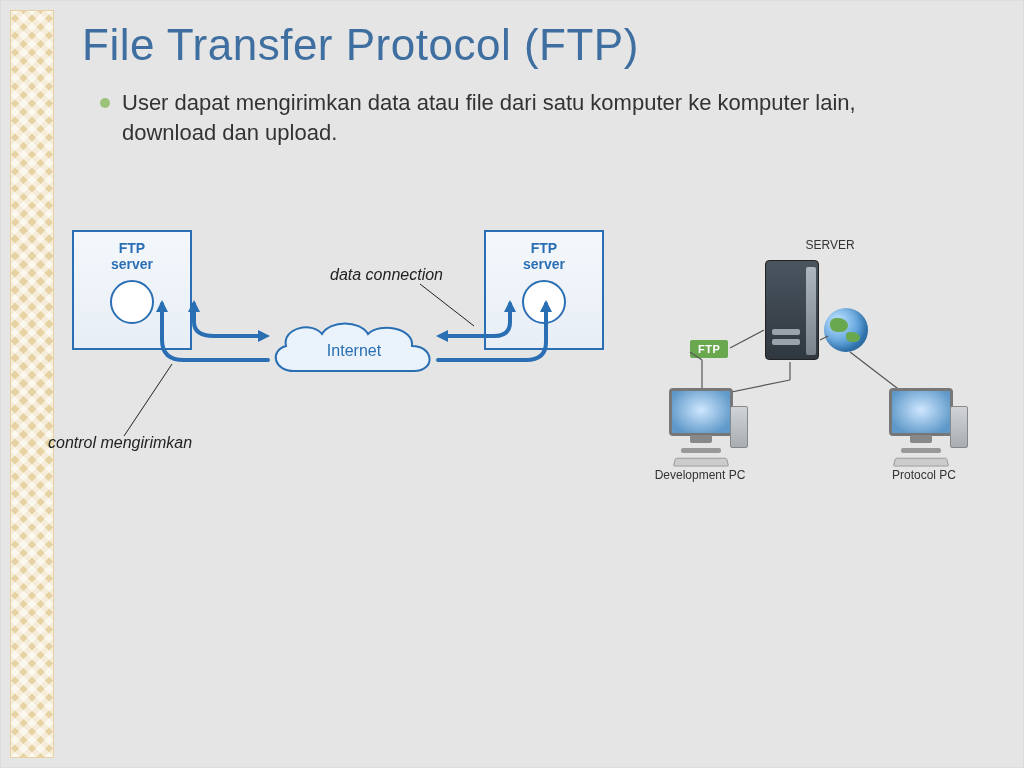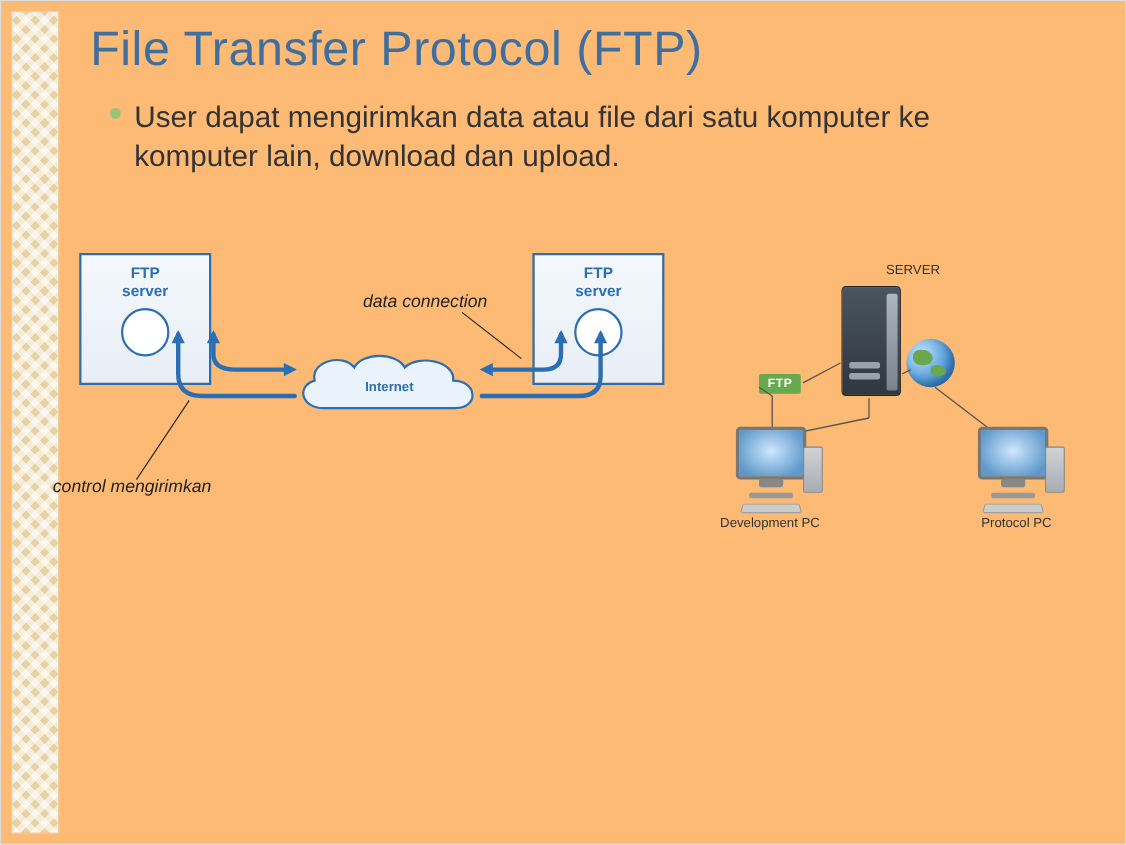--- a/index.html
+++ b/index.html
@@ -1,20 +1,20 @@
 <!DOCTYPE html>
 <html><head>
 <meta charset="utf-8">
 <style>
   * { box-sizing: border-box; margin: 0; padding: 0; }
   html, body { width: 1024px; height: 768px; font-family: "Segoe UI", Arial, sans-serif; background: #fff; overflow: hidden; }
   .slide {
     position: relative;
     width: 1024px; height: 768px;
-    background: #fdba74;
+    background: #e5e5e5;
     box-shadow: inset 0 0 0 1px #ddd;
   }
   .decor-strip {
     position: absolute;
     left: 10px; top: 10px;
     width: 44px; height: 748px;
     background:
       repeating-linear-gradient(45deg, rgba(255,255,255,0.6) 0 6px, rgba(210,180,120,0.0) 6px 12px),
       repeating-linear-gradient(-45deg, rgba(255,255,255,0.6) 0 6px, rgba(210,180,120,0.0) 6px 12px),
       linear-gradient(#e6d2a2, #e6d2a2);
@@ -37,21 +37,21 @@
     gap: 12px;
   }
   .bullet-dot {
     width: 10px; height: 10px;
     border-radius: 50%;
     background: #9dc27a;
     margin-top: 10px;
     flex: 0 0 auto;
   }
   .bullet-text {
-    font-size: 27px;
+    font-size: 22px;
     color: #333;
     line-height: 1.35;
   }
 
   
   .diag1 {
     position: absolute;
     left: 54px; top: 230px;
     width: 560px; height: 260px;
   }
@@ -79,21 +79,21 @@
   .cloud {
     position: absolute;
     left: 210px; top: 86px;
     width: 180px; height: 70px;
   }
   .cloud svg { width: 100%; height: 100%; }
   .cloud-label {
     position: absolute;
     left: 0; top: 0; width: 100%; height: 100%;
     display: flex; align-items: center; justify-content: center;
-    color: #2a6fb3; font-size: 12px; font-weight: 700;
+    color: #2a6fb3; font-size: 16px; font-weight: 400;
   }
   .conn-line {
     position: absolute;
     stroke: #2a6fb3;
     stroke-width: 4;
     fill: none;
     stroke-linecap: round;
   }
   .arrowhead { fill: #2a6fb3; }
   .italic-label {

